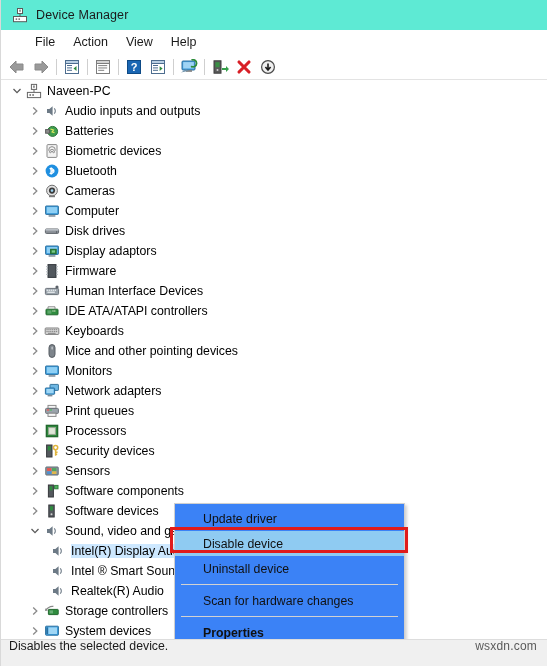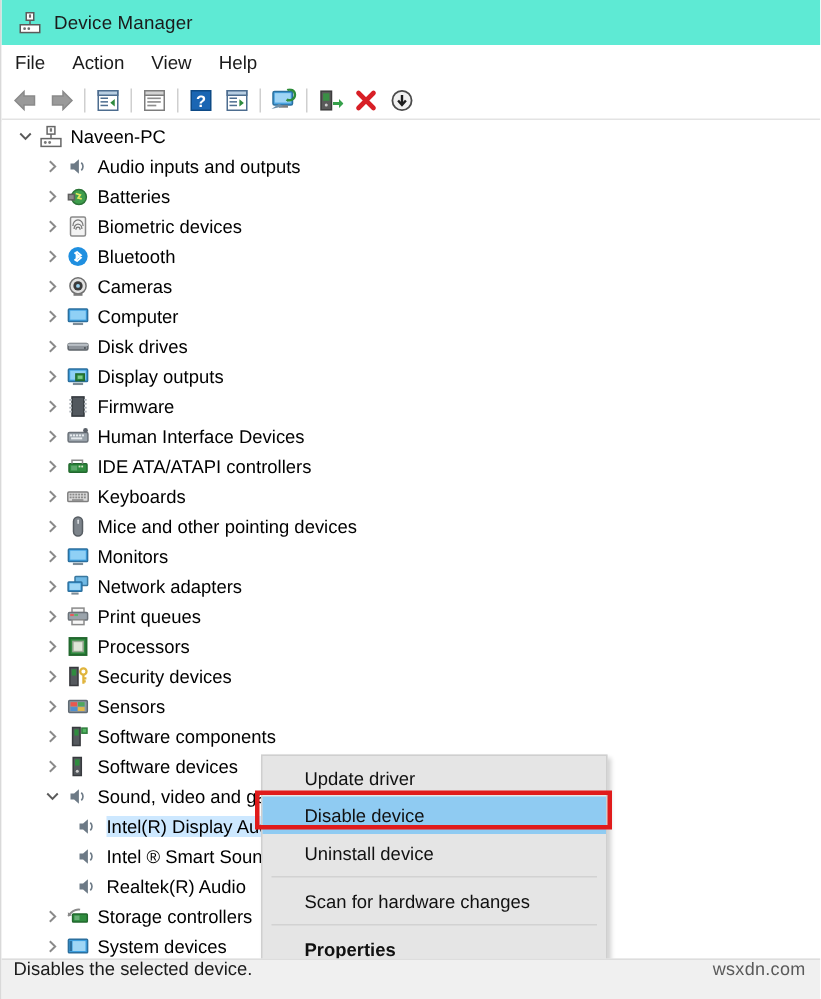--- a/index.html
+++ b/index.html
@@ -29,21 +29,21 @@
     color: #1b1b1b;
   }
   #titlebar .tb-icon { width: 18px; height: 18px; margin-right: 7px; flex: none; }
   #titlebar .tb-text { letter-spacing: .1px; }
 
   
   #menubar {
     height: 24px;
     display: flex;
     align-items: center;
-    padding-left: 0;
+    padding-left: 25px;
     font-size: 12.5px;
     color: #1b1b1b;
     background: #ffffff;
   }
   #menubar .menu-item {
     padding: 2px 9px;
     cursor: default;
   }
 
   
@@ -106,21 +106,21 @@
   .d0 { padding-left: 8px; }
   .d1 { padding-left: 26px; }
   .d2 { padding-left: 48px; }
 
   
   #ctxmenu {
     position: absolute;
     left: 173px;
     top: 503px;
     width: 231px;
-    background: #e5e5e5;
+    background: #3b82f6;
     border: 1px solid #cfcfcf;
     box-shadow: 2px 2px 3px rgba(0,0,0,.18);
     padding: 2px 0 3px 0;
     z-index: 30;
   }
   .ctx-item {
     height: 25px;
     display: flex;
     align-items: center;
     padding-left: 28px;
@@ -418,21 +418,21 @@
       </span>
       <span class="nicon">
         <svg width="16" height="16" viewBox="0 0 16 16">
             <rect x="1.6" y="3" width="12.8" height="8.4" rx=".6" fill="#3ea0e0" stroke="#2b6f9e"></rect>
             <rect x="2.8" y="4.1" width="10.4" height="6" fill="#8fd0f5"></rect>
             <rect x="6.6" y="6.3" width="5.6" height="4.4" fill="#2f8c3f" stroke="#226a2e"></rect>
             <rect x="7.8" y="7.4" width="3.2" height="2.2" fill="#7dc98a"></rect>
             <rect x="4.6" y="12.2" width="6.8" height="1.5" fill="#7c8b96"></rect>
           </svg>
       </span>
-      <span class="nlabel">Display outputs</span>
+      <span class="nlabel">Display adaptors</span>
     </div>
 
     <div class="node d1">
       <span class="chev">
         <svg width="10" height="10" viewBox="0 0 10 10">
             <path d="M3.2 1.5 L6.8 5 L3.2 8.5" fill="none" stroke="#8a8a8a" stroke-width="1.3"></path>
           </svg>
       </span>
       <span class="nicon">
         <svg width="16" height="16" viewBox="0 0 16 16">

